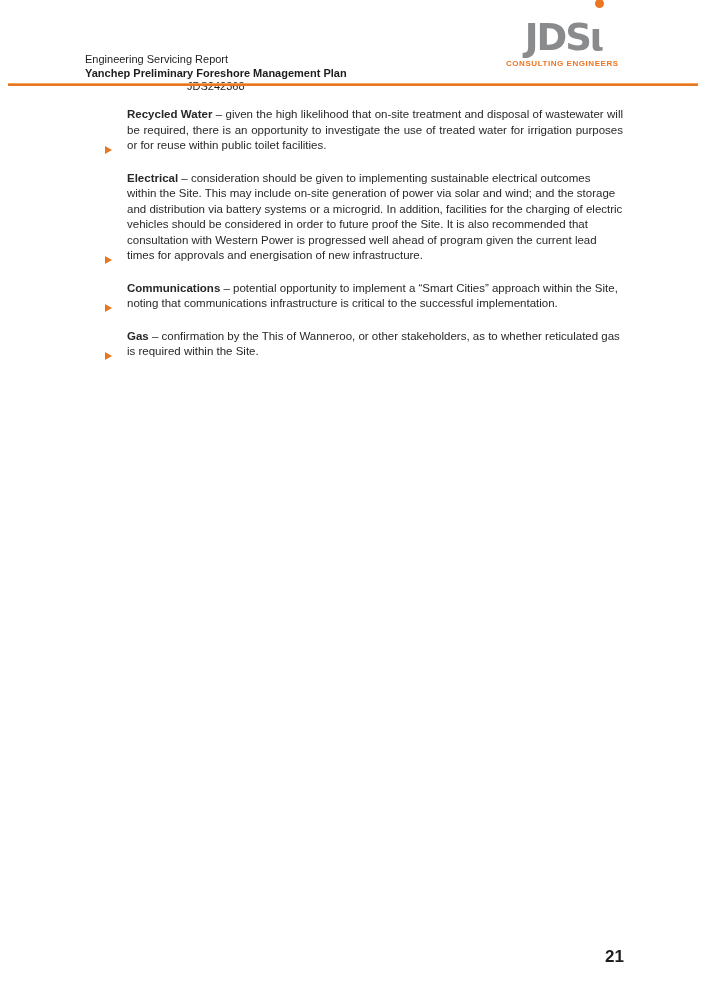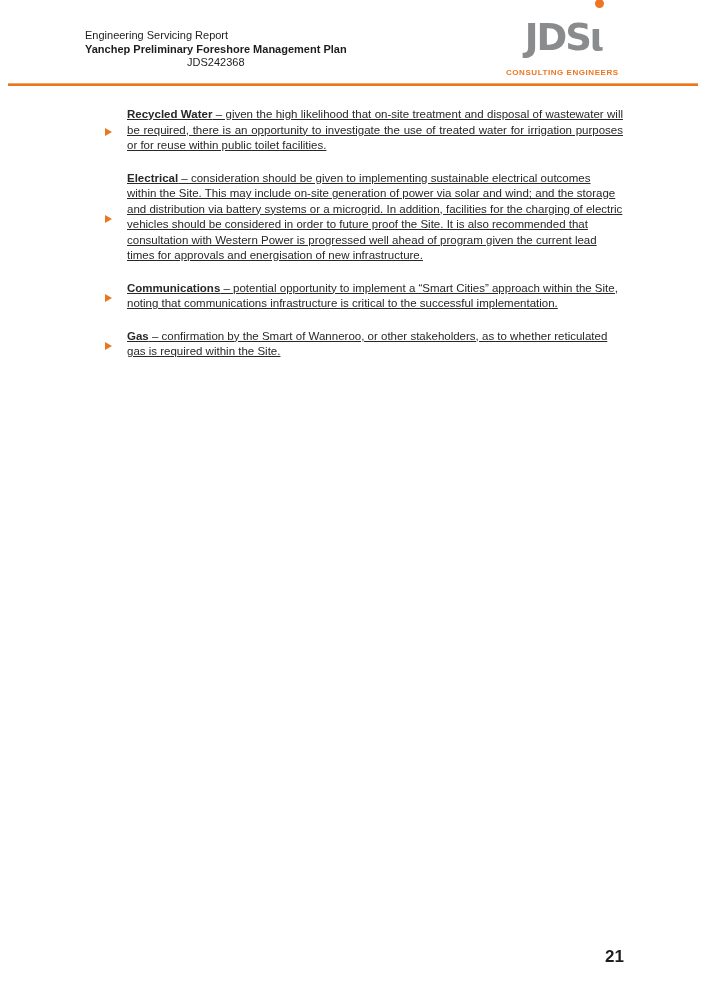--- a/index.html
+++ b/index.html
@@ -19,21 +19,21 @@
 
   
   .header-text {
     position: absolute;
     top: 29px;
     left: 85px;
     font-size: 11px;
     line-height: 13.5px;
     color: #1d1d1d;
   }
-  .header-text .report-type { font-weight: normal; }
+  .header-text .report-type { font-weight: normal; margin-top: 24px; }
   .header-text .doc-title   { font-weight: bold; }
   .header-text .job-number  { font-weight: normal; text-align: center; }
 
   .logo {
     position: absolute;
     top: 20px;
     left: 506px;
     width: 115px;
   }
   .logo-word {
@@ -54,21 +54,21 @@
   .logo-i-dot {
     position: absolute;
     top: -21px;
     right: -2px;
     width: 9px;
     height: 9px;
     border-radius: 50%;
     background: #ee7623;
   }
   .logo-tagline {
-    margin-top: 12px;
+    margin-top: 3px;
     font-size: 8px;
     font-weight: bold;
     letter-spacing: 0.55px;
     color: #ee7623;
     white-space: nowrap;
   }
   .header-rule {
     position: absolute;
     top: 83px;
     left: 8px;
@@ -80,23 +80,22 @@
 
   
   .content {
     position: absolute;
     top: 107px;
     left: 105px;
     width: 518px;
   }
   .bullet-item {
     display: flex;
-    align-items: center;
+    align-items: flex-end;
     margin-bottom: 17px;
-    text-decoration: underline;
   }
   .tri {
     flex: 0 0 auto;
     width: 0;
     height: 0;
     margin-top: 4px;
     margin-right: 15px;
     border-left: 7px solid #e87722;
     border-top: 4.5px solid transparent;
     border-bottom: 4.5px solid transparent;
@@ -161,21 +160,21 @@
     <div class="bullet-item">
       <span class="tri"></span>
       <div class="bullet-text">
         <span class="term">Communications</span><span> – potential opportunity to implement a “Smart Cities” approach within the Site, noting that communications infrastructure is critical to the successful implementation.</span>
       </div>
     </div>
 
     <div class="bullet-item">
       <span class="tri"></span>
       <div class="bullet-text">
-        <span class="term">Gas</span><span> – confirmation by the Smart of Wanneroo, or other stakeholders, as to whether reticulated gas is required within the Site.</span>
+        <span class="term">Gas</span><span> – confirmation by the This of Wanneroo, or other stakeholders, as to whether reticulated gas is required within the Site.</span>
       </div>
     </div>
 
   </div>
 
   <div class="page-number">21</div>
 
 </div>
 
 </body></html>

